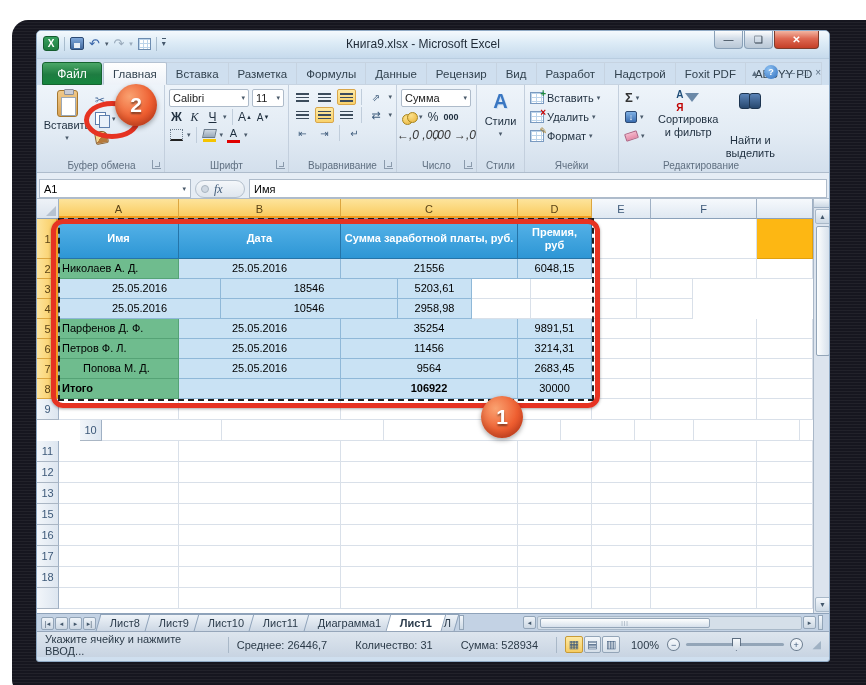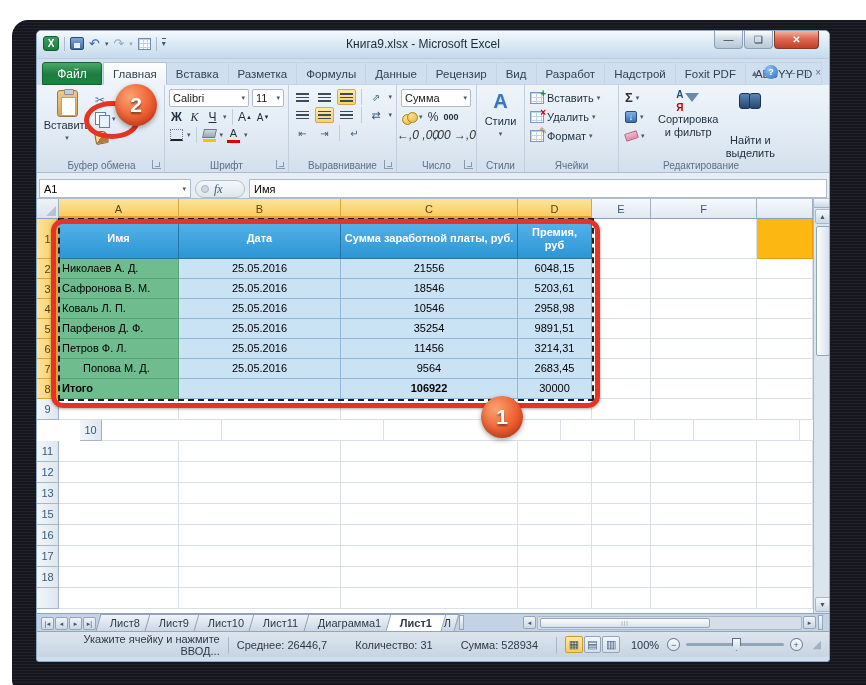--- a/index.html
+++ b/index.html
@@ -120,21 +120,21 @@
 .stabs{display:flex;align-items:flex-end;height:18px;margin-left:4px;}
 .stab{position:relative;height:17px;padding:0 11px;display:flex;align-items:center;font-size:11px;color:#2b3b4b;background:linear-gradient(#eef3f8,#ccd7e4);border:1px solid #8fa3ba;border-bottom:none;transform:skewX(-16deg);margin-left:-5px;}
 .stab>span{transform:skewX(16deg);display:block;}
 .stab.active{background:#fff;font-weight:bold;z-index:2;}
 .stab.partial{width:18px;padding:0 4px;overflow:hidden;}
 .tabsplit{width:5px;height:15px;background:linear-gradient(#f4f8fc,#ccd8e4);border:1px solid #93a5b8;margin:0 2px 1px 2px;}
 .hscroll{position:absolute;right:6px;bottom:1px;width:300px;height:15px;display:flex;align-items:center;gap:1px;}
 .htrack{flex:1;height:14px;background:#d5dfe9;border:1px solid #a8b8c8;border-radius:2px;position:relative;}
 .hthumb{position:absolute;left:2px;top:1px;width:170px;height:10px;background:linear-gradient(#fdfefe,#d7e1ec);border:1px solid #93a5b8;border-radius:2px;display:flex;align-items:center;justify-content:center;font-size:6px;color:#8a9aab;letter-spacing:1px;}
 
-.statusbar{position:absolute;left:0;top:600px;width:100%;height:26px;background:linear-gradient(#dde5ee,#c8d4e2);border-top:1px solid #96a6ba;display:flex;align-items:center;font-size:11px;color:#2b3a48;padding:0 8px;text-align:right;}
+.statusbar{position:absolute;left:0;top:600px;width:100%;height:26px;background:linear-gradient(#dde5ee,#c8d4e2);border-top:1px solid #96a6ba;display:flex;align-items:center;font-size:11px;color:#2b3a48;padding:0 8px;}
 .ssep{width:1px;height:16px;background:#a9b8c8;margin:0 8px;}
 .sstat{margin-right:28px;white-space:nowrap;}
 .vbtn{width:18px;height:17px;border:1px solid #93a5b8;border-radius:2px;display:flex;align-items:center;justify-content:center;font-size:11px;color:#3f5a7a;background:linear-gradient(#f2f6fa,#d5dfe9);margin-right:1px;}
 .vbtn.active{background:linear-gradient(#fde9a2,#f6cc62);border-color:#c89b37;}
 .zoomlbl{margin:0 8px 0 10px;}
 .zbtn{width:13px;height:13px;border-radius:50%;border:1px solid #6c7d8f;display:flex;align-items:center;justify-content:center;font-size:9px;color:#3f5a7a;background:linear-gradient(#f6f9fc,#dde6ef);}
 .ztrack{width:100px;height:3px;background:#93a5b8;border-radius:2px;margin:0 6px;position:relative;}
 .ztick{position:absolute;left:50%;top:-3px;width:1px;height:9px;background:#7c8da0;}
 .zthumb{position:absolute;left:46px;top:-5px;width:9px;height:13px;background:linear-gradient(#f6f9fc,#cfd9e4);border:1px solid #5c6d80;clip-path:polygon(0 0,100% 0,100% 55%,50% 100%,0 55%);}
 .grip{margin-left:10px;color:#9fb1c3;font-size:11px;}
@@ -443,31 +443,29 @@
             <div class="cell c-green" style="width: 120px;">Николаев А. Д.</div>
             <div class="cell c-blue ctr" style="width: 162px;">25.05.2016</div>
             <div class="cell c-blue ctr" style="width: 177px;">21556</div>
             <div class="cell c-blue ctr" style="width: 74px;">6048,15</div>
             <div class="cell" style="width: 59px;"></div>
             <div class="cell" style="width: 106px;"></div>
             <div class="cell" style="width: 56px;"></div>
           </div>
           <div class="grow" style="height: 20px;">
             <div class="rowh sel">3</div>
-            <div class="cell c-green" style="width: 120px;">Сафронова В. М.</div>
             <div class="cell c-blue ctr" style="width: 162px;">25.05.2016</div>
             <div class="cell c-blue ctr" style="width: 177px;">18546</div>
             <div class="cell c-blue ctr" style="width: 74px;">5203,61</div>
             <div class="cell" style="width: 59px;"></div>
             <div class="cell" style="width: 106px;"></div>
             <div class="cell" style="width: 56px;"></div>
           </div>
           <div class="grow" style="height: 20px;">
             <div class="rowh sel">4</div>
-            <div class="cell c-green" style="width: 120px;">Коваль Л. П.</div>
             <div class="cell c-blue ctr" style="width: 162px;">25.05.2016</div>
             <div class="cell c-blue ctr" style="width: 177px;">10546</div>
             <div class="cell c-blue ctr" style="width: 74px;">2958,98</div>
             <div class="cell" style="width: 59px;"></div>
             <div class="cell" style="width: 106px;"></div>
             <div class="cell" style="width: 56px;"></div>
           </div>
           <div class="grow" style="height: 20px;">
             <div class="rowh sel">5</div>
             <div class="cell c-green" style="width: 120px;">Парфенов Д. Ф.</div>

